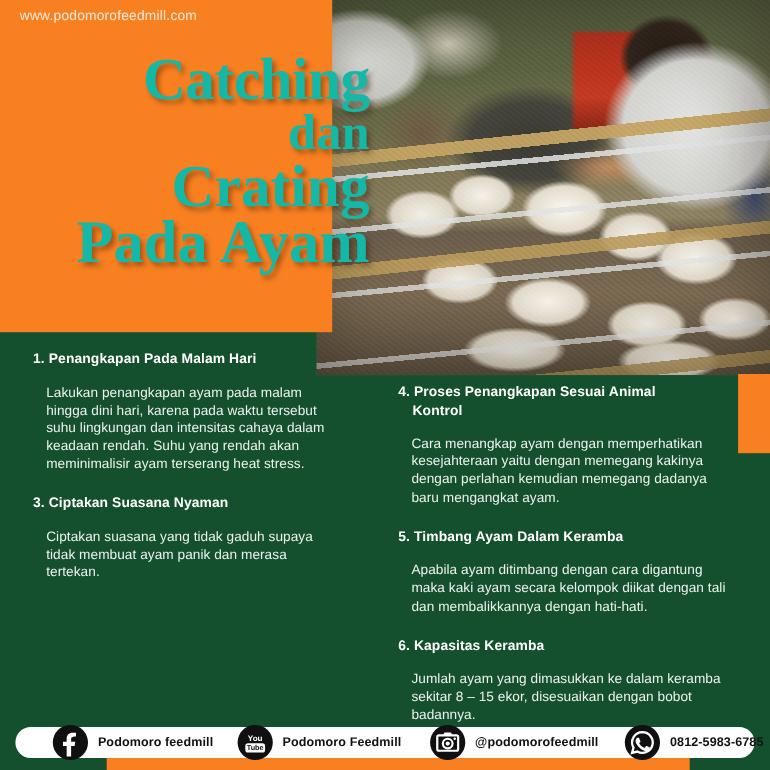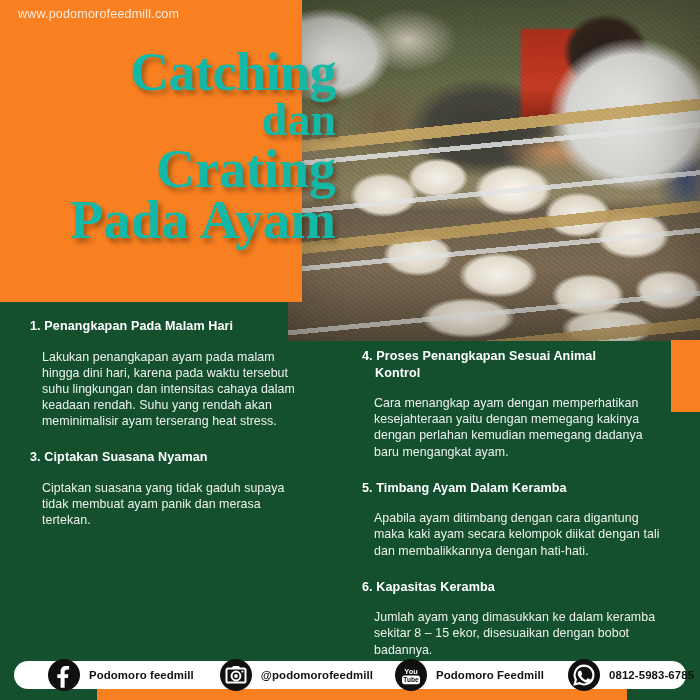--- a/index.html
+++ b/index.html
@@ -319,44 +319,44 @@
 
     <div class="f-item">
       <span class="f-icon">
         <svg width="32" height="32" viewBox="0 0 32 32" aria-hidden="true">
           <path fill="#ffffff" d="M18.9 10.6h2.2V7.2c-.4-.05-1.7-.17-3.2-.17-3.2 0-5.3 1.95-5.3 5.53v2.71h-3.3v3.8h3.3v9.57h4.05v-9.57h3.2l.5-3.8h-3.7v-2.33c0-1.1.3-1.86 1.95-1.86z"></path>
         </svg>
       </span>
       <span class="f-label">Podomoro feedmill</span>
     </div>
 
+    <div class="f-item f-gap-2">
+      <span class="f-icon">
+        <svg width="32" height="32" viewBox="0 0 32 32" aria-hidden="true">
+          <text x="16" y="14.6" font-family="Liberation Sans, sans-serif" font-size="7.4" font-weight="bold" fill="#ffffff" text-anchor="middle">You</text>
+          <rect x="7" y="16.6" width="18" height="8.6" rx="2.6" fill="#ffffff"></rect>
+          <text x="16" y="23.2" font-family="Liberation Sans, sans-serif" font-size="6.6" font-weight="bold" fill="#101010" text-anchor="middle">Tube</text>
+        </svg>
+      </span>
+      <span class="f-label">Podomoro Feedmill</span>
+    </div>
+
     <div class="f-item f-gap-1">
       <span class="f-icon">
         <svg width="32" height="32" viewBox="0 0 32 32" aria-hidden="true">
           <rect x="6.5" y="9.5" width="19" height="14" rx="1.6" fill="none" stroke="#ffffff" stroke-width="2"></rect>
           <path d="M11.5 9.5l1.6-2.6h5.8l1.6 2.6z" fill="#ffffff"></path>
           <circle cx="16" cy="17" r="4.4" fill="none" stroke="#ffffff" stroke-width="2"></circle>
           <circle cx="16" cy="17" r="1.9" fill="#ffffff"></circle>
           <circle cx="22.4" cy="12.6" r="1.1" fill="#ffffff"></circle>
         </svg>
       </span>
       <span class="f-label">@podomorofeedmill</span>
     </div>
 
-    <div class="f-item f-gap-2">
-      <span class="f-icon">
-        <svg width="32" height="32" viewBox="0 0 32 32" aria-hidden="true">
-          <text x="16" y="14.6" font-family="Liberation Sans, sans-serif" font-size="7.4" font-weight="bold" fill="#ffffff" text-anchor="middle">You</text>
-          <rect x="7" y="16.6" width="18" height="8.6" rx="2.6" fill="#ffffff"></rect>
-          <text x="16" y="23.2" font-family="Liberation Sans, sans-serif" font-size="6.6" font-weight="bold" fill="#101010" text-anchor="middle">Tube</text>
-        </svg>
-      </span>
-      <span class="f-label">Podomoro Feedmill</span>
-    </div>
-
     <div class="f-item f-gap-3">
       <span class="f-icon">
         <svg width="32" height="32" viewBox="0 0 32 32" aria-hidden="true">
           <path fill="none" stroke="#ffffff" stroke-width="2.1" d="M16 6.6a9.4 9.4 0 0 0-8.1 14.1L6.6 25.4l4.8-1.2A9.4 9.4 0 1 0 16 6.6z"></path>
           <path fill="#ffffff" d="M13.1 12.2c-.25-.55-.5-.56-.73-.57h-.62c-.21 0-.56.08-.86.4-.3.33-1.13 1.1-1.13 2.7s1.16 3.13 1.32 3.35c.16.21 2.23 3.57 5.51 4.86 2.73 1.07 3.29.86 3.88.8.59-.05 1.9-.77 2.17-1.52.27-.75.27-1.39.19-1.52-.08-.14-.3-.21-.62-.37-.32-.16-1.9-.94-2.19-1.04-.29-.11-.51-.16-.72.16-.21.32-.83 1.04-1.02 1.25-.19.21-.37.24-.69.08-.32-.16-1.35-.5-2.57-1.59-.95-.85-1.59-1.89-1.78-2.21-.19-.32-.02-.49.14-.65.15-.14.32-.37.48-.56.16-.19.21-.32.32-.53.11-.21.05-.4-.03-.56-.08-.16-.7-1.77-.98-2.41z"></path>
         </svg>
       </span>
       <span class="f-label">0812-5983-6785</span>
     </div>
 

